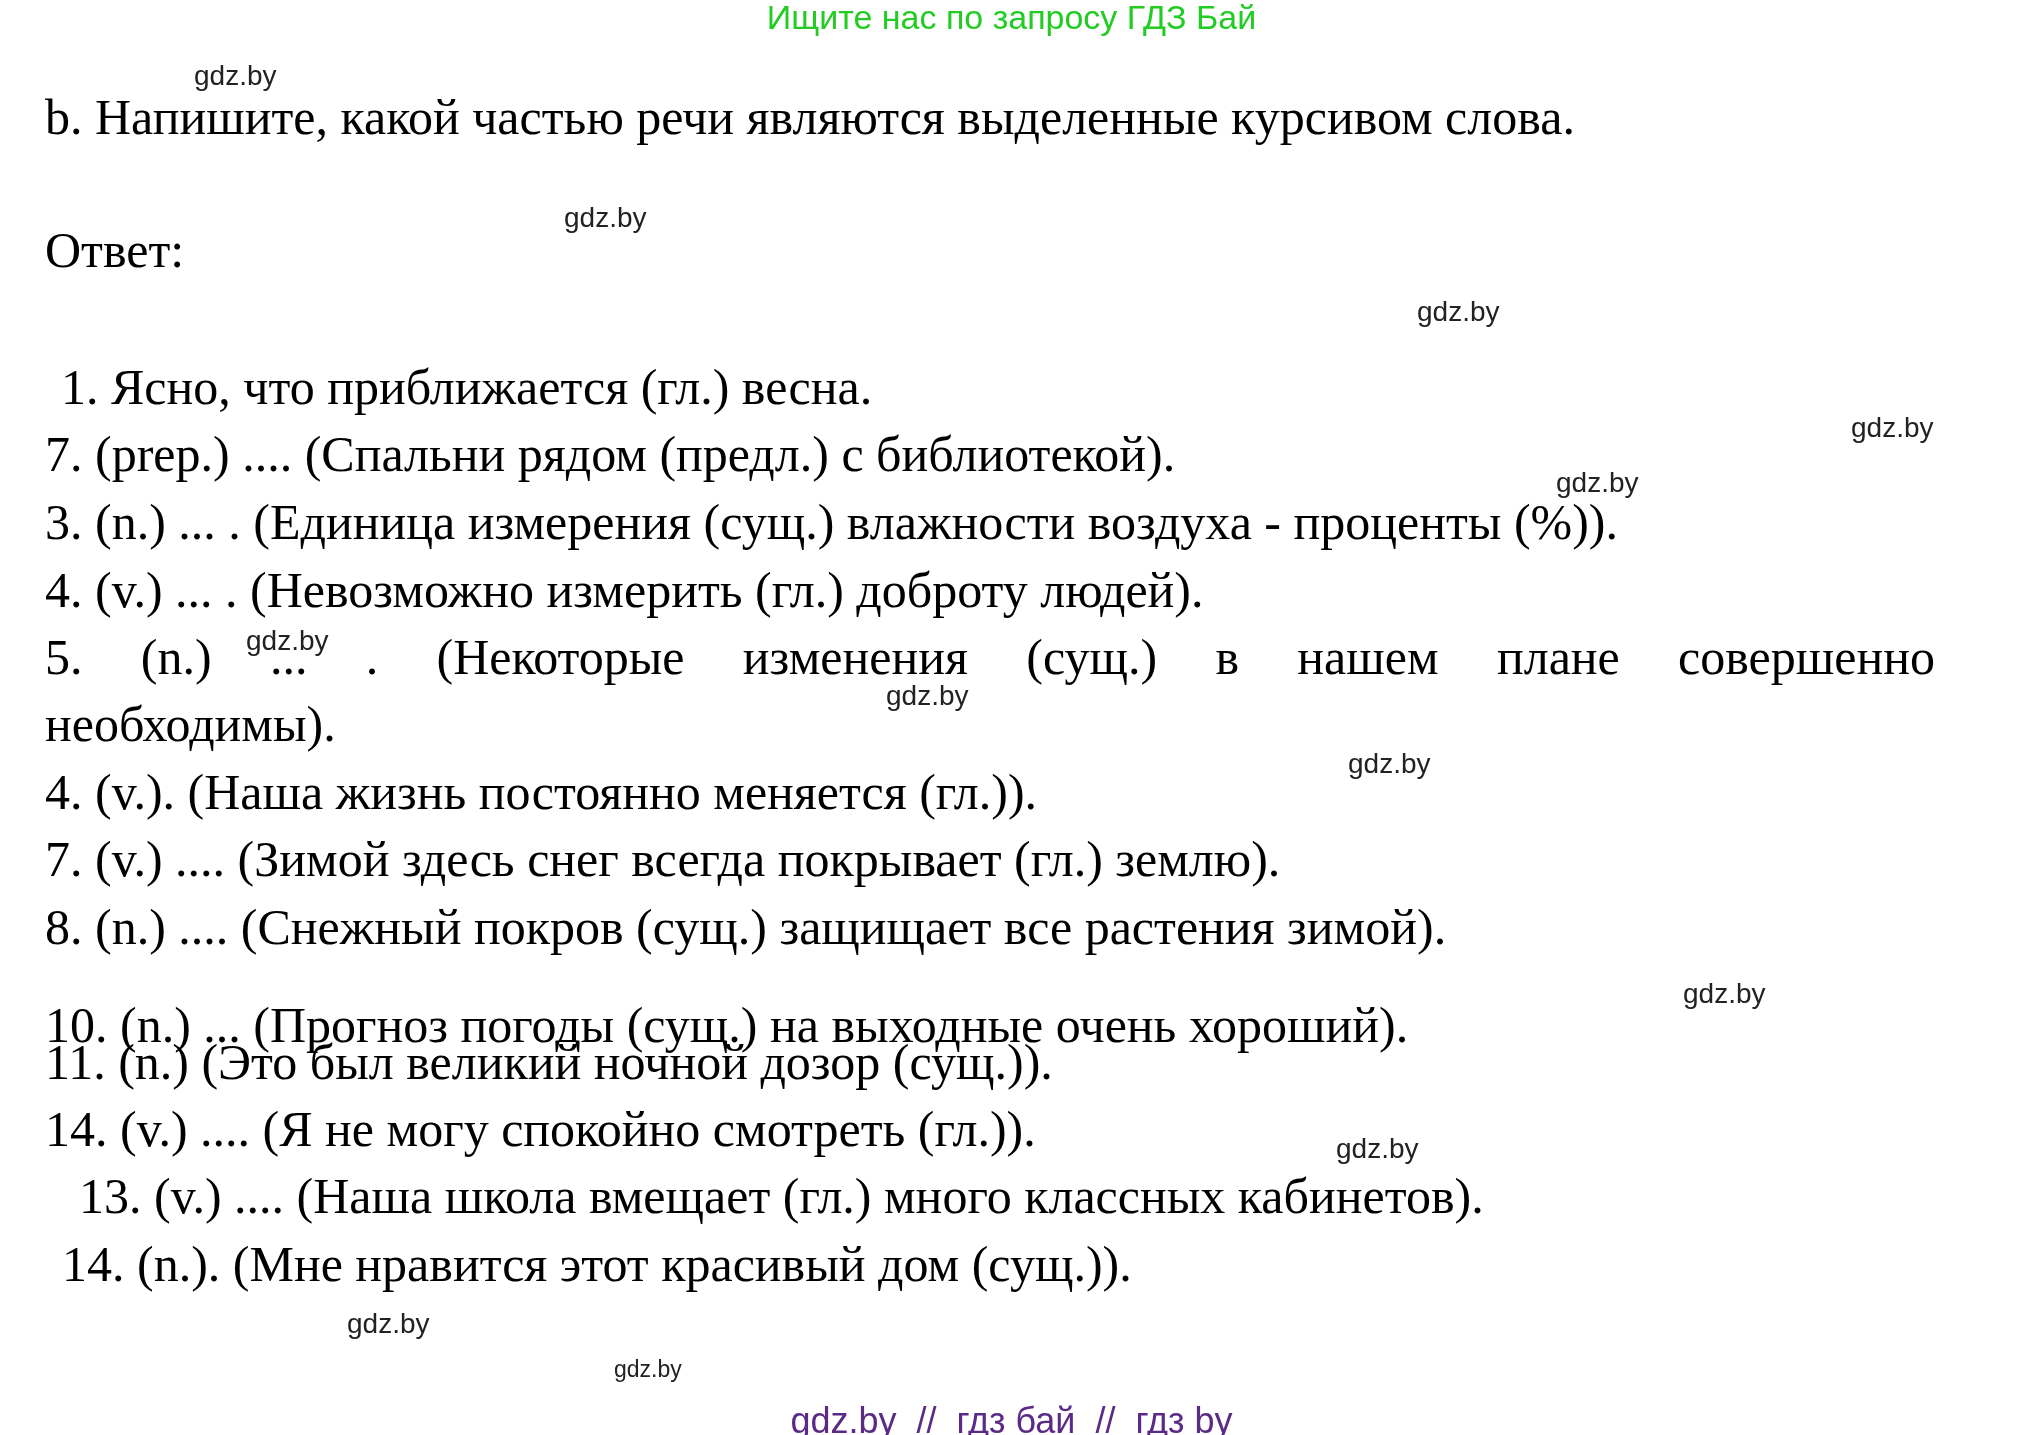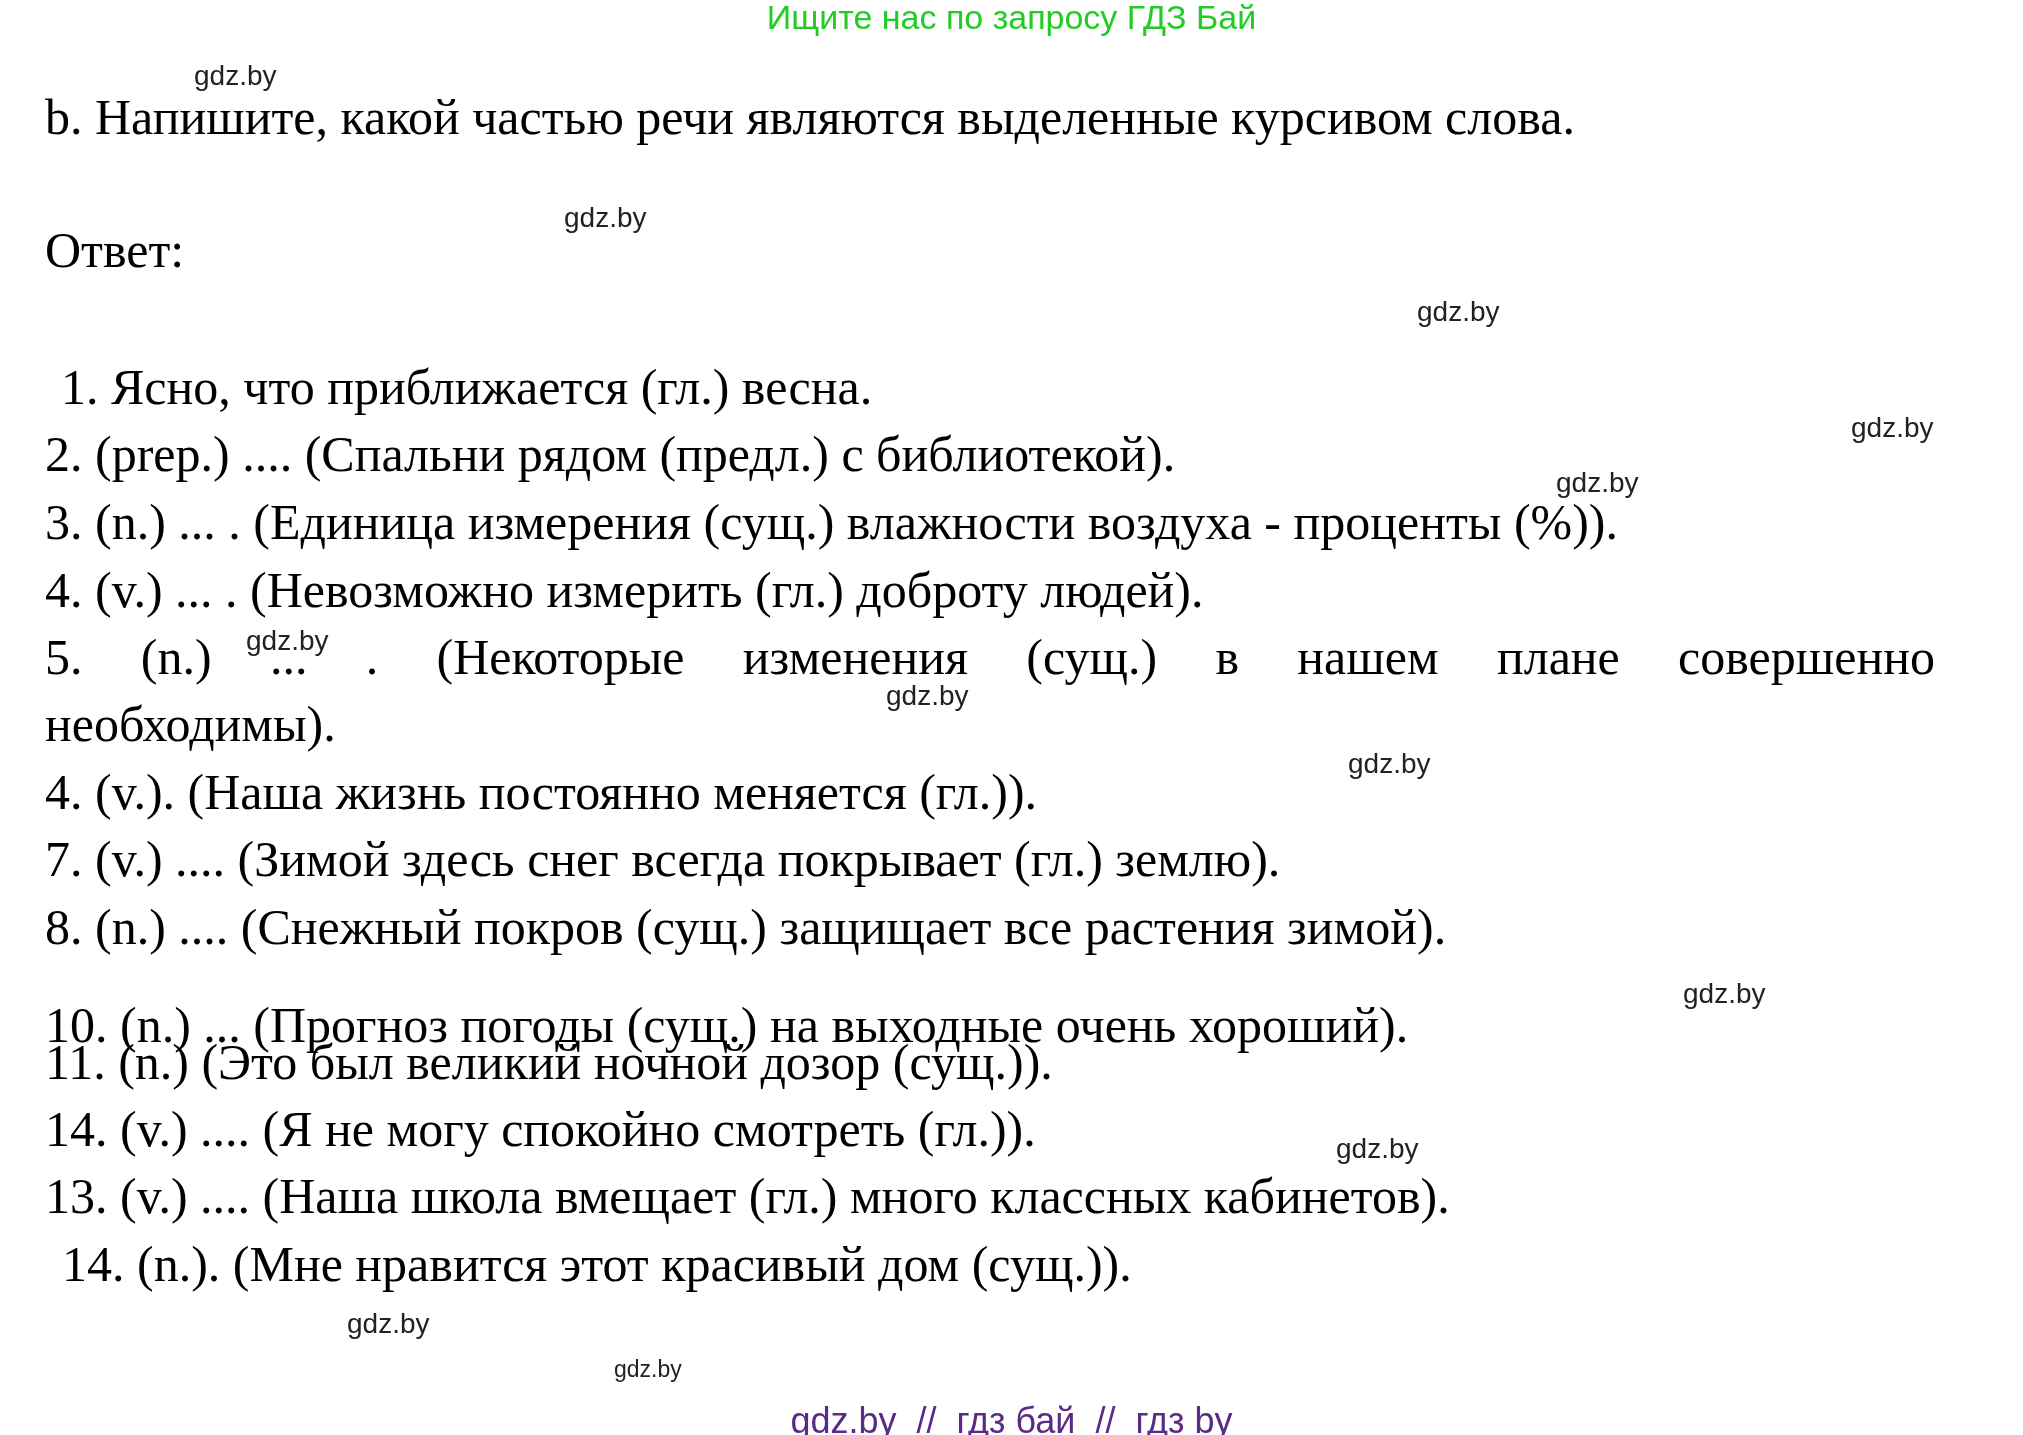--- a/index.html
+++ b/index.html
@@ -22,32 +22,32 @@
 </style>
 </head>
 <body>
 
 <div class="top-banner">Ищите нас по запросу ГДЗ Бай</div>
 
 <div class="serif line" style="top:92px;">b. Напишите, какой частью речи являются выделенные курсивом слова.</div>
 <div class="serif line" style="top:225px;">Ответ:</div>
 
 <div class="serif line" style="top:362px;margin-left:16px;">1. Ясно, что приближается (гл.) весна.</div>
-<div class="serif line" style="top:429px;">2. (prep.) .... (Спальни рядом (предл.) с библиотекой).</div>
+<div class="serif line" style="top:429px;">7. (prep.) .... (Спальни рядом (предл.) с библиотекой).</div>
 <div class="serif line" style="top:497px;">3. (n.) ... . (Единица измерения (сущ.) влажности воздуха - проценты (%)).</div>
 <div class="serif line" style="top:565px;">4. (v.) ... . (Невозможно измерить (гл.) доброту людей).</div>
 <div class="serif justify-line" style="top:632px;">5. (n.) ... . (Некоторые изменения (сущ.) в нашем плане совершенно</div>
 <div class="serif line" style="top:699px;text-align:right;">необходимы).</div>
 <div class="serif line" style="top:767px;">4. (v.). (Наша жизнь постоянно меняется (гл.)).</div>
 <div class="serif line" style="top:834px;">7. (v.) .... (Зимой здесь снег всегда покрывает (гл.) землю).</div>
 <div class="serif line" style="top:902px;">8. (n.) .... (Снежный покров (сущ.) защищает все растения зимой).</div>
 <div class="serif line" style="top:1000px;">10. (n.) ... (Прогноз погоды (сущ.) на выходные очень хороший).</div>
 <div class="serif line" style="top:1037px;">11. (n.) (Это был великий ночной дозор (сущ.)).</div>
 <div class="serif line" style="top:1104px;">14. (v.) .... (Я не могу спокойно смотреть (гл.)).</div>
-<div class="serif line" style="top:1171px;">13. (v.) .... (Наша школа вмещает (гл.) много классных кабинетов).</div>
+<div class="serif line" style="top:1171px;margin-left:34px;">13. (v.) .... (Наша школа вмещает (гл.) много классных кабинетов).</div>
 <div class="serif line" style="top:1239px;margin-left:17px;">14. (n.). (Мне нравится этот красивый дом (сущ.)).</div>
 
 <div class="wm" style="left:194px; top:60px;">gdz.by</div>
 <div class="wm" style="left:564px; top:202px;">gdz.by</div>
 <div class="wm" style="left:1417px; top:296px;">gdz.by</div>
 <div class="wm" style="left:1851px; top:412px;">gdz.by</div>
 <div class="wm" style="left:1556px; top:467px;">gdz.by</div>
 <div class="wm" style="left:246px; top:625px;">gdz.by</div>
 <div class="wm" style="left:886px; top:680px;">gdz.by</div>
 <div class="wm" style="left:1348px; top:748px;">gdz.by</div>

